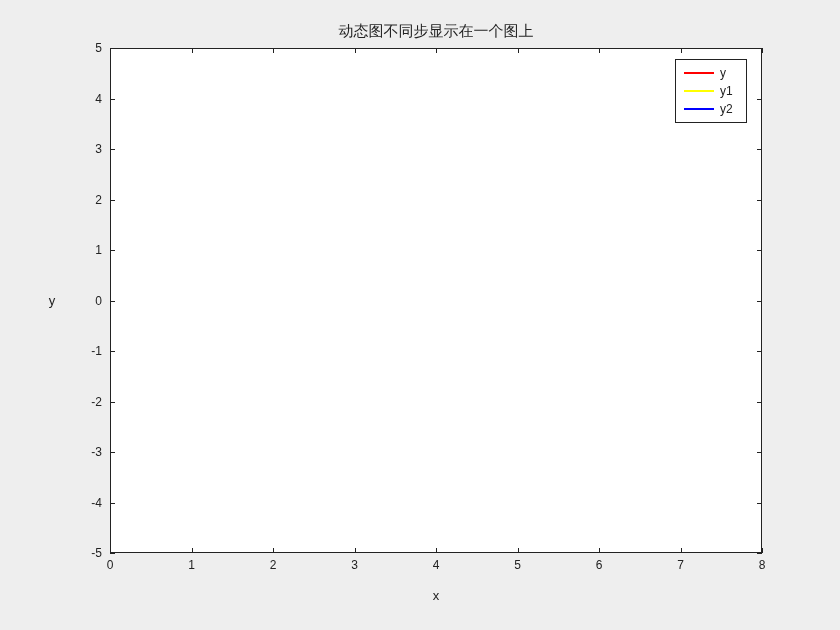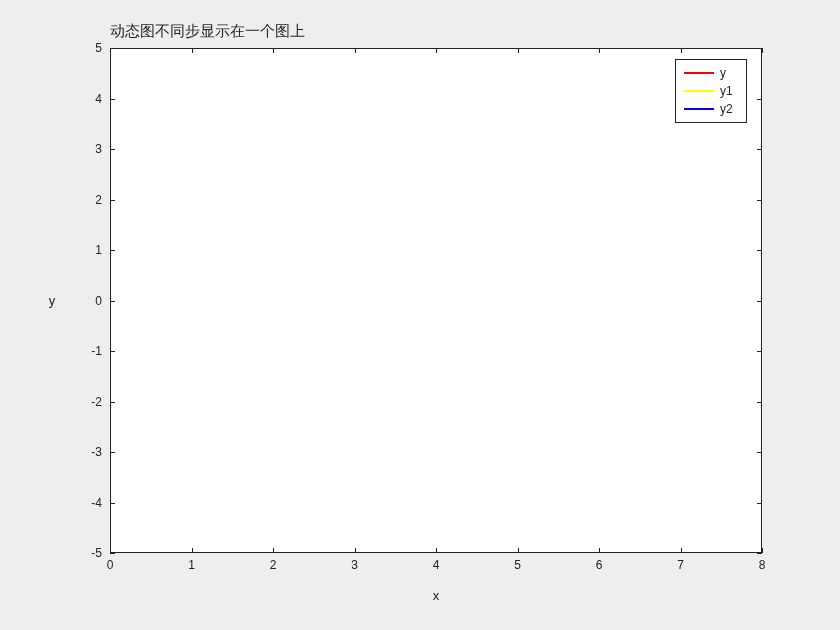--- a/index.html
+++ b/index.html
@@ -24,21 +24,21 @@
     height: 505px;
     background: #ffffff;
     border: 1px solid #222;
     box-sizing: border-box;
   }
   .title {
     position: absolute;
     left: 110px;
     width: 652px;
     top: 22px;
-    text-align: left;
+    text-align: center;
     font-size: 15px;
     color: #222;
   }
   .xlabel {
     position: absolute;
     left: 110px;
     width: 652px;
     top: 588px;
     text-align: center;
     font-size: 13px;

